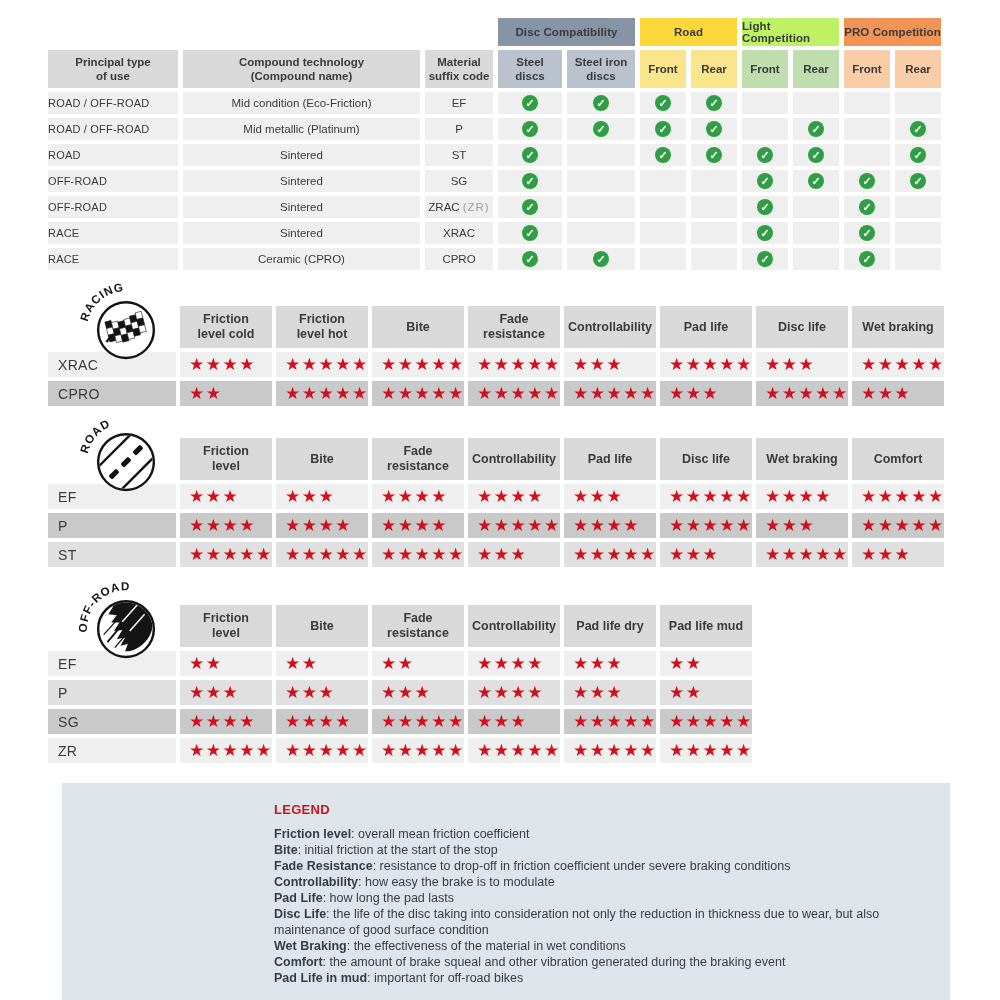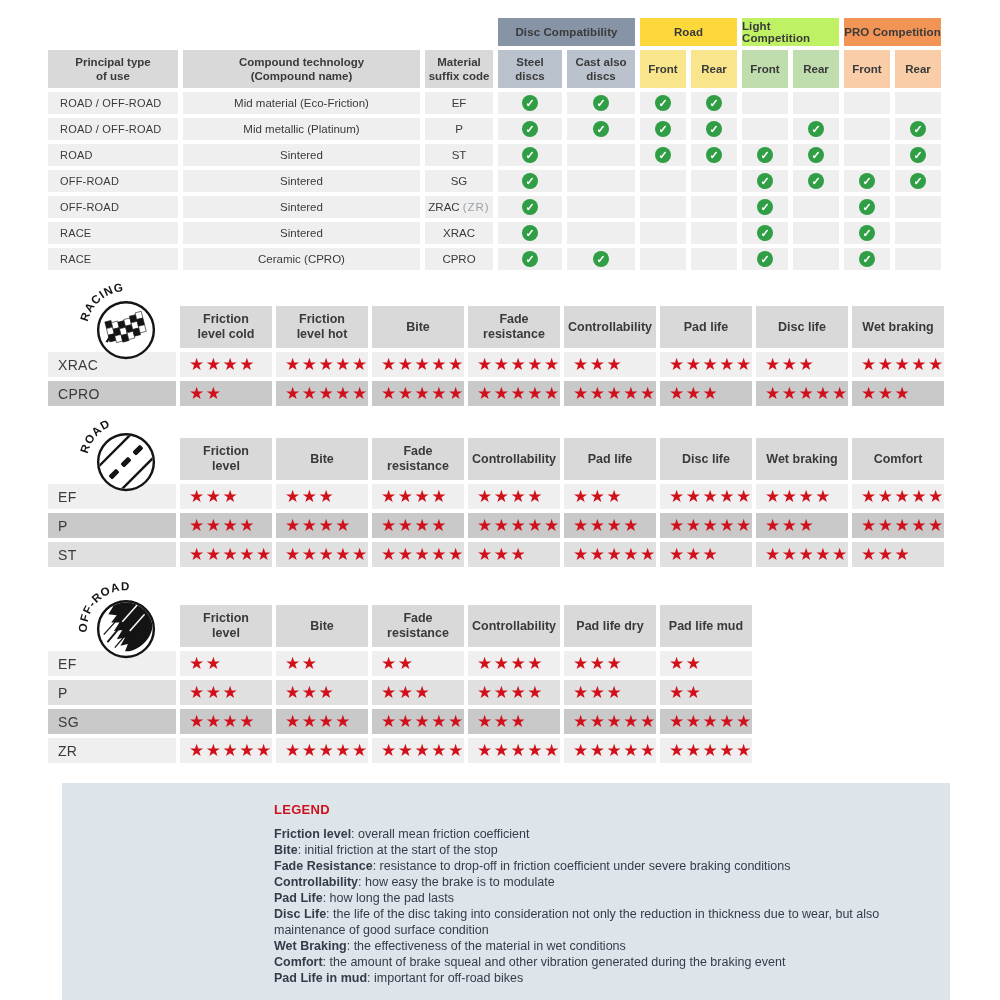--- a/index.html
+++ b/index.html
@@ -21,21 +21,21 @@
   }
   .c-head{
     height:38px;display:flex;align-items:center;justify-content:center;
     text-align:center;font-size:11.5px;font-weight:bold;white-space:pre-line;line-height:1.25;
   }
   .c-head.gray{background:var(--header-gray);}
   .c-cell{
     height:22px;background:var(--row-light);
     display:flex;align-items:center;justify-content:center;font-size:11.5px;
   }
-  .c-use{justify-content:flex-start;padding-left:12px;font-size:11px;letter-spacing:.2px;text-align:right;}
+  .c-use{justify-content:flex-start;font-size:11px;letter-spacing:.2px;text-align:right;}
   .c-note{color:#9aa1a8;margin-left:3px;letter-spacing:1px;}
   .check-badge{
     width:16px;height:16px;border-radius:50%;background:var(--check-green);
     color:#fff;font-size:11px;font-weight:bold;display:flex;align-items:center;justify-content:center;
     line-height:1;
   }
   
   .rating-section{position:relative;}
   .sec-racing{margin-top:36px;}
   .sec-road{margin-top:32px;}
@@ -80,30 +80,30 @@
         <div class="c-ghead" style="background: #bef264; grid-column: span 2;">Light Competition</div>
         <div class="c-ghead" style="background: rgb(242, 148, 85); grid-column: span 2;">PRO Competition</div>
         <div class="c-head gray">Principal type
 of use</div>
         <div class="c-head gray">Compound technology
 (Compound name)</div>
         <div class="c-head gray">Material
 suffix code</div>
         <div class="c-head" style="background: rgb(186, 195, 205);">Steel
 discs</div>
-        <div class="c-head" style="background: rgb(186, 195, 205);">Cast also
+        <div class="c-head" style="background: rgb(186, 195, 205);">Steel iron
 discs</div>
         <div class="c-head" style="background: rgb(249, 230, 140);">Front</div>
         <div class="c-head" style="background: rgb(249, 230, 140);">Rear</div>
         <div class="c-head" style="background: rgb(191, 221, 173);">Front</div>
         <div class="c-head" style="background: rgb(191, 221, 173);">Rear</div>
         <div class="c-head" style="background: rgb(248, 205, 168);">Front</div>
         <div class="c-head" style="background: rgb(248, 205, 168);">Rear</div>
         <div class="c-cell c-use">ROAD / OFF-ROAD</div>
-        <div class="c-cell c-tech">Mid material (Eco-Friction)</div>
+        <div class="c-cell c-tech">Mid condition (Eco-Friction)</div>
         <div class="c-cell c-code">EF</div>
         <div class="c-cell c-check">
           <span class="check-badge">✓</span>
         </div>
         <div class="c-cell c-check">
           <span class="check-badge">✓</span>
         </div>
         <div class="c-cell c-check">
           <span class="check-badge">✓</span>
         </div>

